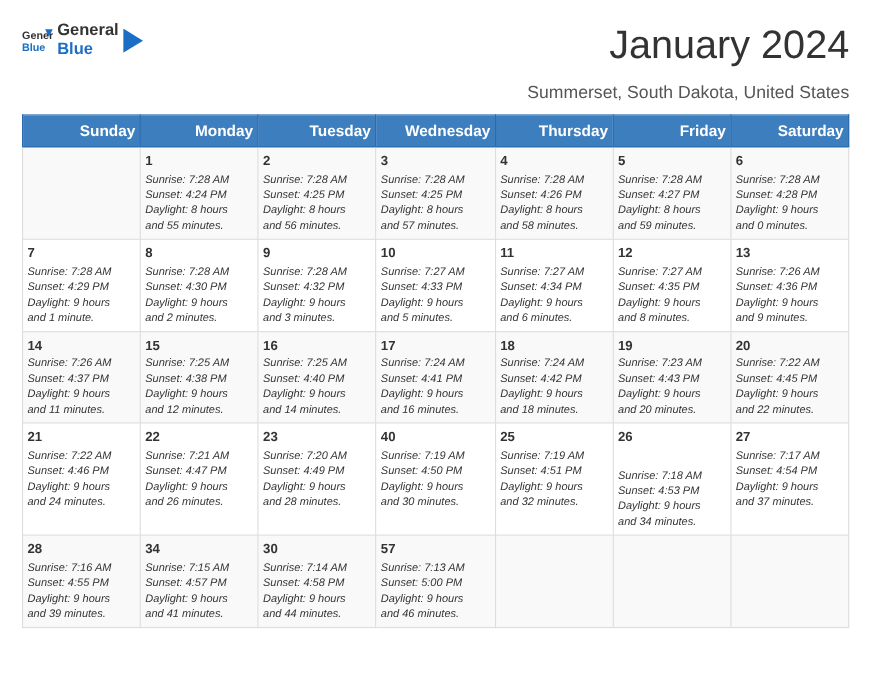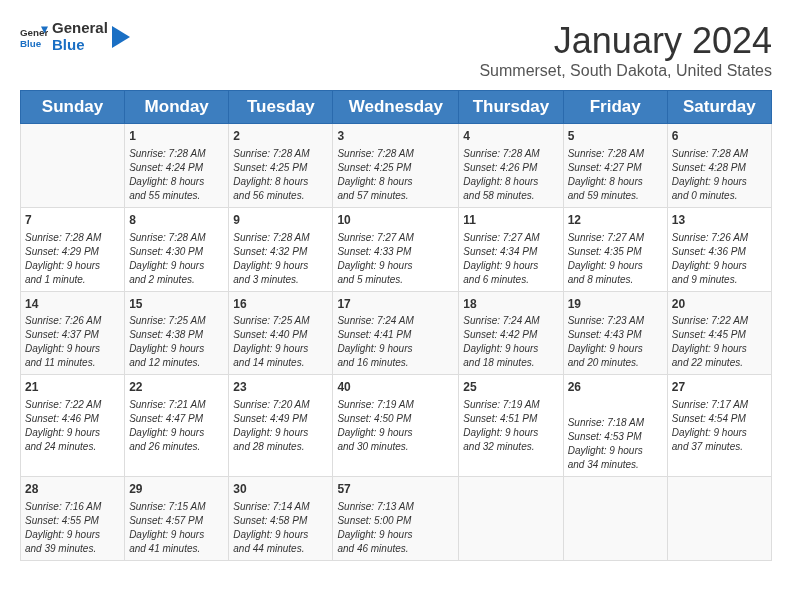--- a/index.html
+++ b/index.html
@@ -29,34 +29,35 @@
       text-align: right;
     }
     .main-title {
       font-size: 36px;
       font-weight: normal;
       color: #333;
     }
     .subtitle {
       font-size: 16px;
       color: #555;
+      margin-top: 14px;
     }
     table {
       width: 100%;
       border-collapse: collapse;
       font-size: 11px;
     }
     thead tr {
       background-color: #3d7ebf;
       color: #fff;
     }
     thead th {
       padding: 6px 4px;
-      text-align: center;
-      font-size: 17px;
+      text-align: right;
+      font-size: 14px;
       font-weight: bold;
       border: 1px solid #2a6aad;
     }
     tbody tr {
       border-bottom: 1px solid #ddd;
     }
     tbody td {
       padding: 4px 4px;
       vertical-align: top;
       border: 1px solid #ddd;
@@ -319,21 +320,21 @@
       </tr>
       <tr>
         <td>
           <span class="day-number">28</span>
           <div class="cell-content" style="white-space: pre-line;">Sunrise: 7:16 AM
 Sunset: 4:55 PM
 Daylight: 9 hours
 and 39 minutes.</div>
         </td>
         <td>
-          <span class="day-number">29</span>
+          <span class="day-number">34</span>
           <div class="cell-content" style="white-space: pre-line;">Sunrise: 7:15 AM
 Sunset: 4:57 PM
 Daylight: 9 hours
 and 41 minutes.</div>
         </td>
         <td>
           <span class="day-number">30</span>
           <div class="cell-content" style="white-space: pre-line;">Sunrise: 7:14 AM
 Sunset: 4:58 PM
 Daylight: 9 hours

